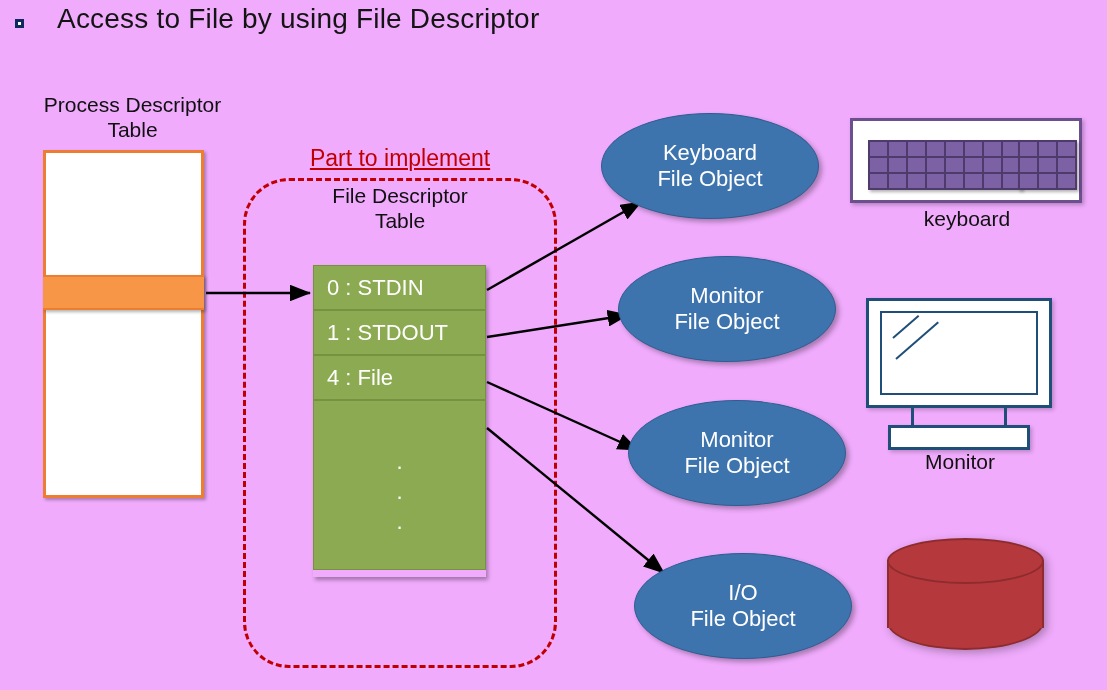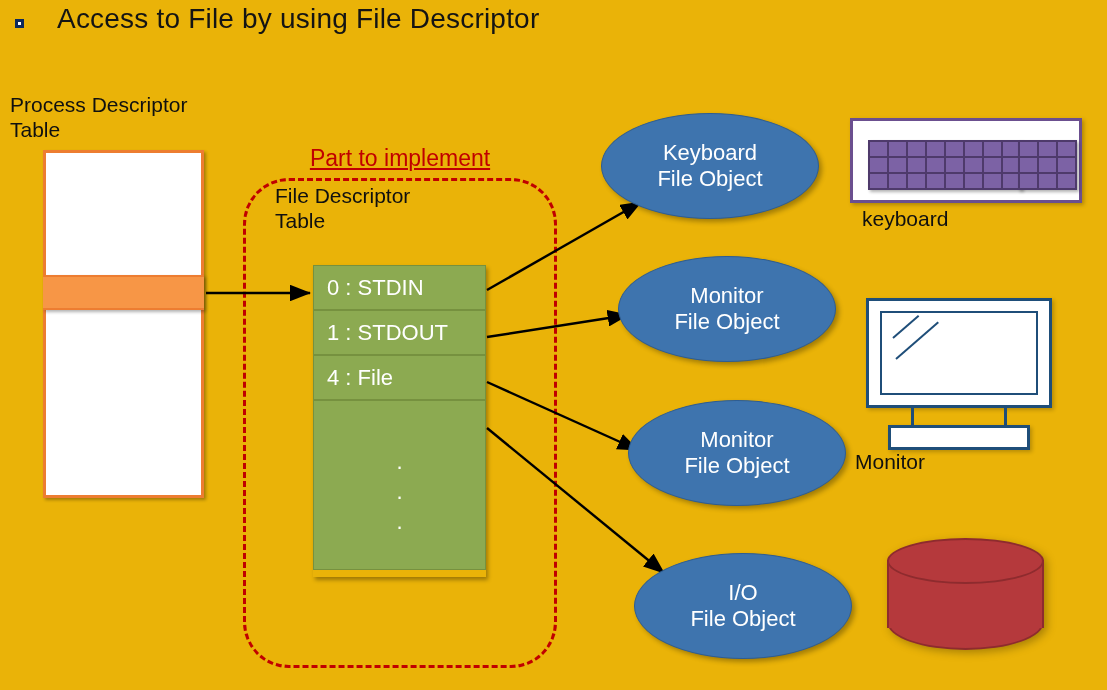--- a/index.html
+++ b/index.html
@@ -9,21 +9,21 @@
   }
   body {
     font-family: "Liberation Sans", sans-serif;
     color: #000000;
   }
   #slide {
     position: relative;
     width: 1107px;
     height: 690px;
     overflow: hidden;
-    background: #eab308;
+    background: #f0abfc;
   }
 
   
   .header {
     position: absolute;
     left: 0;
     top: 0;
     width: 1107px;
     height: 52px;
   }
@@ -43,21 +43,21 @@
     top: 3px;
     font-size: 28px;
     letter-spacing: 0.2px;
     color: #141414;
     white-space: nowrap;
   }
 
   
   .caption {
     position: absolute;
-    text-align: left;
+    text-align: center;
     font-size: 21px;
     color: #101010;
     line-height: 1.18;
     white-space: pre-line;
   }
 
   
   .pdt-title {
     left: 10px;
     top: 93px;

